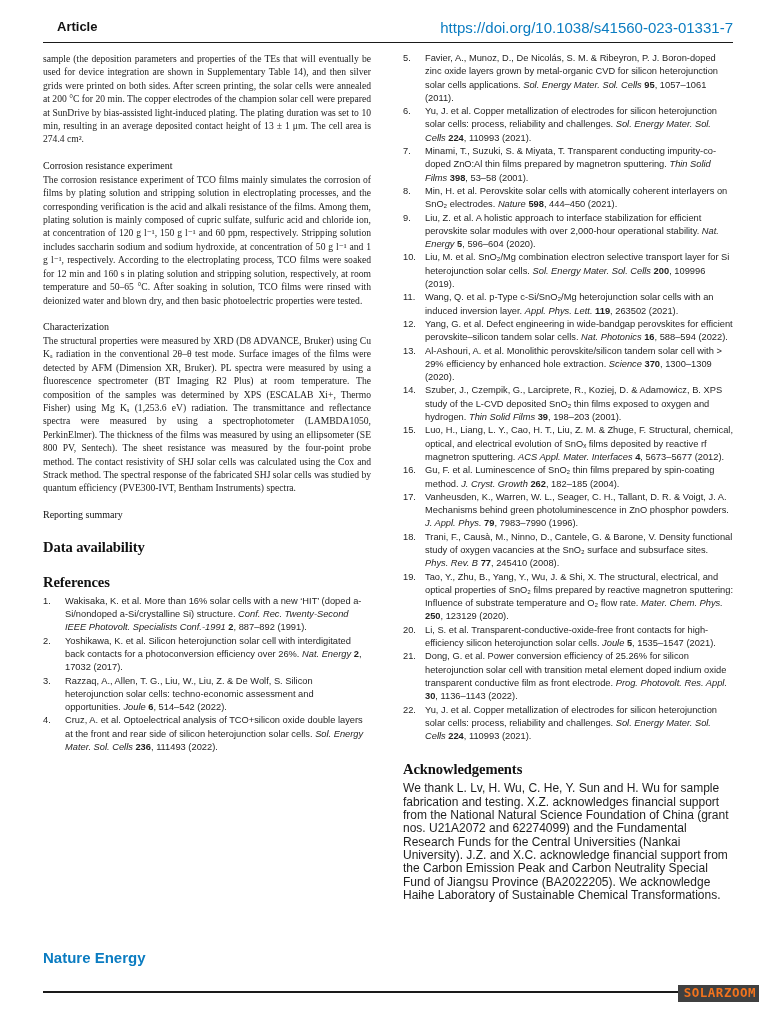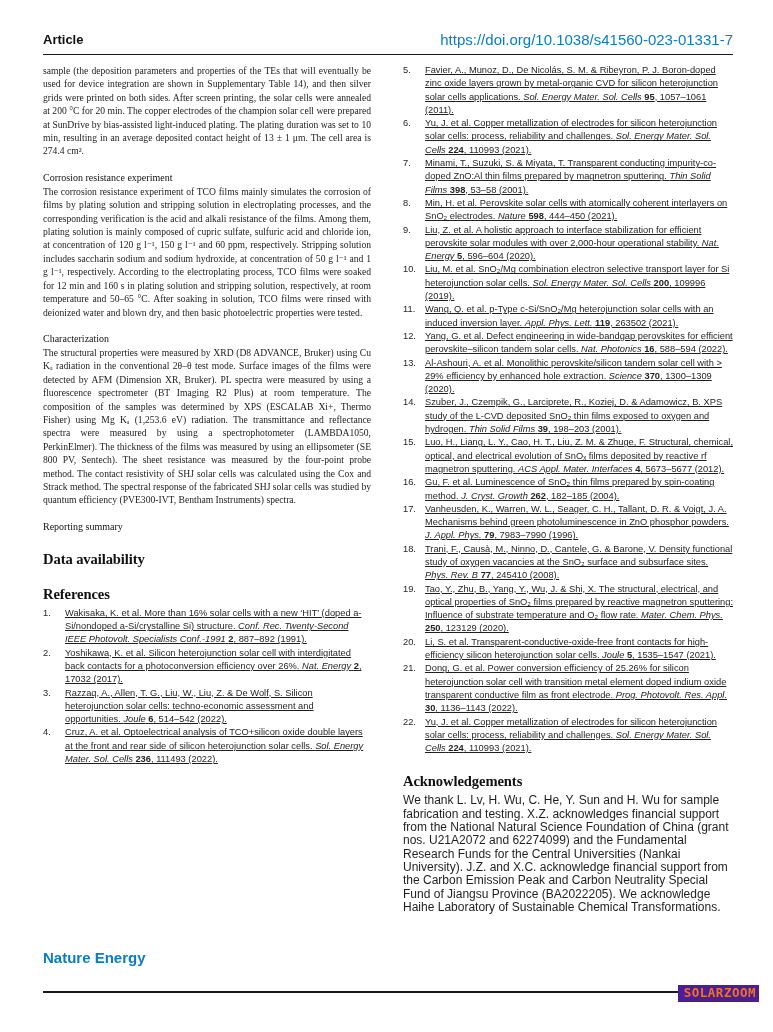--- a/index.html
+++ b/index.html
@@ -7,21 +7,21 @@
     position:relative;
     width:773px;height:1032px;
     margin:0 auto;
     background:#ffffff;
     overflow:hidden;
     color:#1c1c1c;
     font-family:"Liberation Serif", "DejaVu Serif", serif;
   }
   .content{position:absolute;left:43px;top:0;width:690px;}
   
-  .header{display:flex;justify-content:space-between;align-items:center;padding-top:31px;}
+  .header{display:flex;justify-content:space-between;align-items:flex-start;padding-top:19px;margin-left:14px;}
   .article-label{
     font-family:"Liberation Sans","DejaVu Sans",sans-serif;
     font-weight:bold;font-size:13px;color:#111;
   }
   .doi-link{
     font-family:"Liberation Sans","DejaVu Sans",sans-serif;
     font-size:15px;color:#0b7cc1;text-decoration:none;font-weight:500;
   }
   .header-rule{border:none;border-top:1.6px solid #1a1a1a;margin:6px 0 0 0;}
   
@@ -42,39 +42,39 @@
     letter-spacing:-0.1px;
   }
   
   .ref-list{margin-top:2px;}
   .ref-item{
     display:flex;
     font-family:"Liberation Sans","DejaVu Sans",sans-serif;
     font-size:9.3px;line-height:13.3px;color:#1f1f1f;
   }
   .ref-num{flex:0 0 22px;}
-  .ref-text{flex:1;text-decoration:underline;}
+  .ref-text{flex:1;}
   .ref-text i{font-style:italic;}
   .ref-text b{font-weight:bold;}
   p.sans-body{
     font-family:"Liberation Sans","DejaVu Sans",sans-serif;
     font-size:12px;line-height:13.3px;margin:0;color:#1f1f1f;
   }
   
   .footer-rule{position:absolute;left:43px;width:690px;top:991px;border:none;border-top:2px solid #1a1a1a;margin:0;}
   .journal-name{
     position:absolute;left:43px;top:949px;
     font-family:"Liberation Sans","DejaVu Sans",sans-serif;
     font-weight:bold;font-size:15px;color:#0b7cc1;
   }
   .watermark{
     position:absolute;right:14px;top:985px;
     font-family:"DejaVu Sans Mono","Liberation Mono",monospace;
     font-weight:bold;font-size:12.5px;letter-spacing:0.5px;
-    color:#f2731d;background:#4c1d95;padding:0 3px 2px 6px;margin-left:7px;
+    color:#f2731d;background:#404040;padding:0 3px 2px 6px;margin-left:7px;
   }
 </style>
 </head>
 <body>
 
 <div class="page">
   <div class="content">
     <div class="header">
       <span class="article-label">Article</span>
       <a class="doi-link" href="#">https://doi.org/10.1038/s41560-023-01331-7</a>

